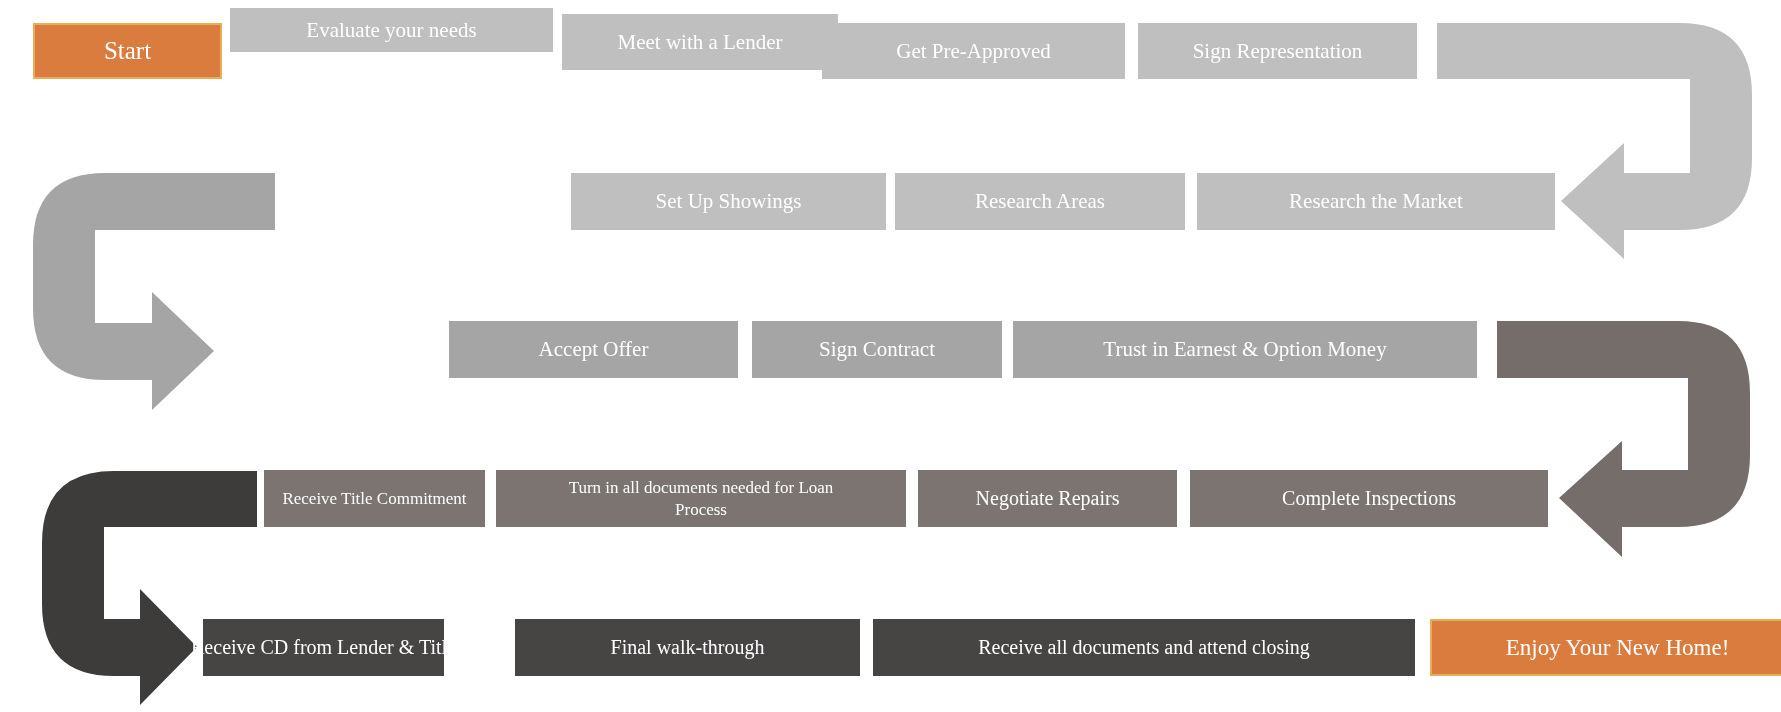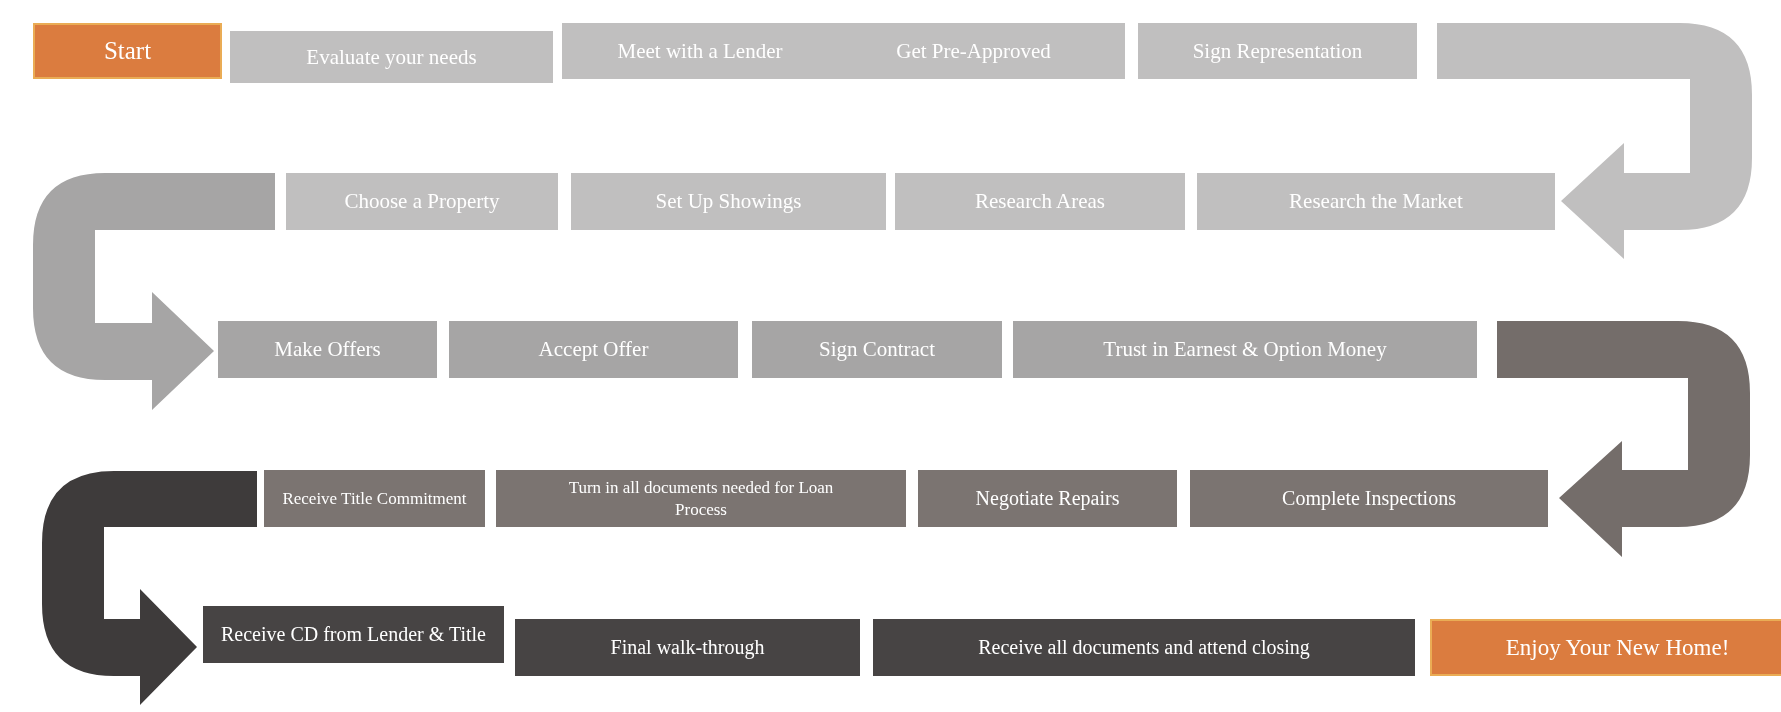--- a/index.html
+++ b/index.html
@@ -34,49 +34,43 @@
   <svg id="arrows" viewBox="0 0 1781 712" xmlns="http://www.w3.org/2000/svg">
     <path d="M1437,23 H1680 Q1752,23 1752,95 V158 Q1752,230 1680,230 H1624 V259 L1561,201 L1624,143 V173 H1690 V79 H1437 Z" fill="#C0BFBF"></path>
     <path d="M275,173 H105 Q33,173 33,245 V308 Q33,380 105,380 H152 V410 L214,351 L152,292 V323 H95 V230 H275 Z" fill="#A6A5A5"></path>
     <path d="M1497,321 H1678 Q1750,321 1750,393 V455 Q1750,527 1678,527 H1622 V557 L1559,498 L1622,441 V470 H1688 V378 H1497 Z" fill="#746D6A"></path>
     <path d="M257,471 H114 Q42,471 42,543 V604 Q42,676 114,676 H140 V705 L197,647 L140,589 V619 H104 V527 H257 Z" fill="#3E3B3B"></path>
   </svg>
 
   <div class="box milestone fs25" style="left:33px;top:23px;width:189px;height:56px">
     <span class="lbl">Start</span>
   </div>
-  <div class="box r12" style="left:230px;top:31px;width:323px;height:52px">
+  <div class="box r12" style="left:230px;top:8px;width:323px;height:44px">
     <span class="lbl">Evaluate your needs</span>
   </div>
-  <div class="box r12" style="left:562px;top:23px;width:276px;height:56px">
+  <div class="box r12" style="left:562px;top:14px;width:276px;height:56px">
     <span class="lbl">Meet with a Lender</span>
   </div>
   <div class="box r12" style="left:822px;top:23px;width:303px;height:56px">
     <span class="lbl">Get Pre-Approved</span>
   </div>
   <div class="box r12" style="left:1138px;top:23px;width:279px;height:56px">
     <span class="lbl">Sign Representation</span>
   </div>
 
-  <div class="box r12" style="left:286px;top:173px;width:272px">
-    <span class="lbl">Choose a Property</span>
-  </div>
   <div class="box r12" style="left:571px;top:173px;width:315px">
     <span class="lbl">Set Up Showings</span>
   </div>
   <div class="box r12" style="left:895px;top:173px;width:290px">
     <span class="lbl">Research Areas</span>
   </div>
   <div class="box r12" style="left:1197px;top:173px;width:358px">
     <span class="lbl">Research the Market</span>
   </div>
 
-  <div class="box r3" style="left:218px;top:321px;width:219px">
-    <span class="lbl">Make Offers</span>
-  </div>
   <div class="box r3" style="left:449px;top:321px;width:289px">
     <span class="lbl">Accept Offer</span>
   </div>
   <div class="box r3" style="left:752px;top:321px;width:250px">
     <span class="lbl">Sign Contract</span>
   </div>
   <div class="box r3" style="left:1013px;top:321px;width:464px">
     <span class="lbl">Trust in Earnest &amp; Option Money</span>
   </div>
 
@@ -86,21 +80,21 @@
   <div class="box r4 small wrap" style="left:496px;top:470px;width:410px">
     <span class="lbl">Turn in all documents needed for Loan Process</span>
   </div>
   <div class="box r4" style="left:918px;top:470px;width:259px">
     <span class="lbl">Negotiate Repairs</span>
   </div>
   <div class="box r4" style="left:1190px;top:470px;width:358px">
     <span class="lbl">Complete Inspections</span>
   </div>
 
-  <div class="box r5" style="left:203px;top:606px;width:301px">
+  <div class="box r5" style="left:203px;top:619px;width:241px">
     <span class="lbl">Receive CD from Lender &amp; Title</span>
   </div>
   <div class="box r5" style="left:515px;top:619px;width:345px">
     <span class="lbl">Final walk-through</span>
   </div>
   <div class="box r5" style="left:873px;top:619px;width:542px">
     <span class="lbl">Receive all documents and attend closing</span>
   </div>
   <div class="box milestone fs23" style="left:1430px;top:619px;width:375px">
     <span class="lbl">Enjoy Your New Home!</span>

